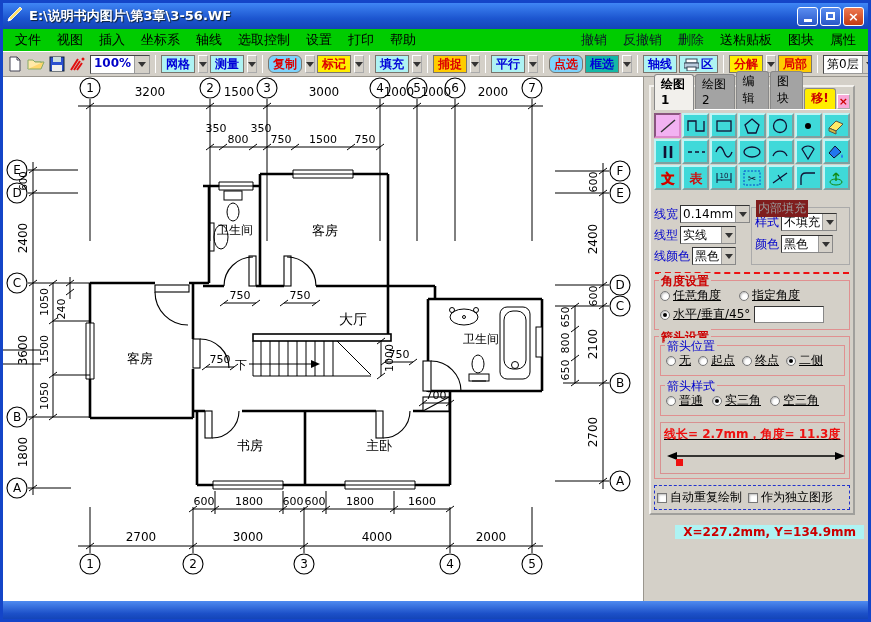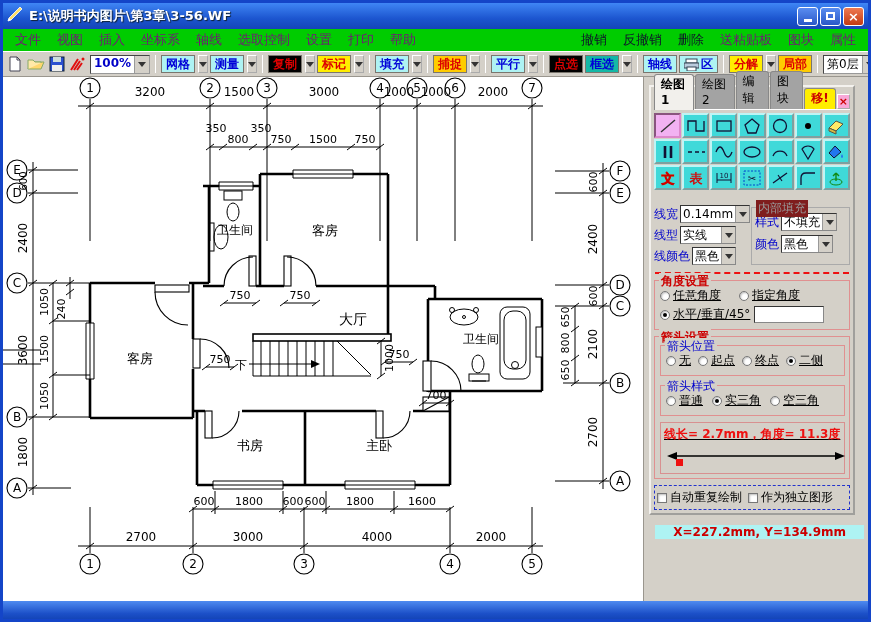--- a/index.html
+++ b/index.html
@@ -11,32 +11,32 @@
     display:flex;align-items:center;padding:0 4px;color:#fff;flex:0 0 auto;}
   .ttext{font-size:13px;font-weight:bold;margin-left:5px;flex:1;white-space:nowrap;text-shadow:1px 1px 1px #123;}
   .wbtns{display:flex;gap:2px;}
   .wb{width:21px;height:19px;border:1px solid #fff;border-radius:3px;display:flex;align-items:center;justify-content:center;
       background:linear-gradient(180deg,#5a8df0,#2a57c8);color:#fff;font-size:11px;line-height:1;}
   .wb.close{background:linear-gradient(180deg,#ef7a52,#c33a12);font-size:13px;font-weight:bold;}
   .minglyph{width:8px;height:3px;background:#fff;margin-top:8px;}
   .maxglyph{width:9px;height:8px;border:2px solid #fff;}
   
   .menubar{height:22px;background:#00cc00;display:flex;align-items:center;font-size:13px;padding:0 4px;flex:0 0 auto;}
-  .mi{padding:0 8px;color:#701a75;white-space:nowrap;cursor:default;}
+  .mi{padding:0 8px;color:#000000;white-space:nowrap;cursor:default;}
   .mi.dim{color:#0f172a;}
   .msp{flex:1;}
   
   .toolbar{height:26px;background:#d4d0c8;border-top:1px solid #fff;border-bottom:1px solid #9a968e;
     display:flex;align-items:center;padding:0 3px;gap:2px;font-size:12px;flex:0 0 auto;white-space:nowrap;}
   .tbico{width:22px;height:20px;display:flex;align-items:center;justify-content:center;border:1px solid transparent;}
   .sep{width:1px;height:18px;background:#9a968e;border-right:1px solid #fff;margin:0 3px;}
   .cbtn{height:18px;display:inline-flex;align-items:center;padding:0 4px;border:1px solid #7a766e;font-weight:bold;}
   .cyan{background:#aef3f3;color:#0000d8;}
   .yel{background:#ffee00;color:#dd0000;}
-  .ora{background:#000000;color:#dd0000;}
+  .ora{background:#7dd3fc;color:#dd0000;border-radius:6px;}
   .gold{background:#ffcc00;color:#dd0000;}
   .yelblue{background:#14b8a6;color:#0000d8;}
   .drop{width:13px;height:18px;background:#d4d0c8;border:1px outset #fff;display:inline-flex;align-items:center;justify-content:center;margin-left:1px;}
   .drop:after{content:"";border:4px solid transparent;border-top:5px solid #333;margin-top:4px;}
   .combo{height:19px;background:#fff;border:1px inset #999;display:inline-flex;font-size:12px;}
   .combo .val{padding:0 3px;color:#0000c8;font-weight:bold;min-width:34px;}
   .combo .arr{width:15px;height:100%;background:#d4d0c8;border-left:1px solid #999;display:flex;align-items:center;justify-content:center;}
   .combo .arr:after{content:"";border:4px solid transparent;border-top:5px solid #333;margin-top:4px;}
   
   .main{flex:1;display:flex;background:#fff;min-height:0;}
@@ -72,21 +72,21 @@
   .rd{display:inline-flex;align-items:center;gap:3px;white-space:nowrap;}
   .rd i{width:10px;height:10px;border-radius:50%;background:#fff;border:1px solid #777;box-shadow:inset 1px 1px 2px #bbb;position:relative;flex:0 0 auto;}
   .rd.sel i:after{content:"";position:absolute;left:2px;top:2px;width:4px;height:4px;background:#000;border-radius:50%;}
   .cb{display:inline-flex;align-items:center;gap:3px;white-space:nowrap;}
   .cb i{width:10px;height:10px;background:#fff;border:1px solid #777;box-shadow:inset 1px 1px 2px #bbb;flex:0 0 auto;}
   .ainput{width:70px;height:17px;border:1px inset #888;background:#fff;}
   .preview{border:1px solid #d89090;margin-top:6px;padding:3px;height:52px;}
   .ptext{color:#ee1111;font-size:12px;font-weight:bold;white-space:nowrap;}
   .dashbox{border:1px dashed #2233cc;margin-top:6px;padding:3px 2px;display:flex;gap:6px;font-size:12px;}
   .coords{margin-top:10px;align-self:flex-end;background:#aef3f3;color:#cc0000;font-size:12px;font-weight:bold;
-     padding:0 18px;margin-right:0;white-space:nowrap;}
+     padding:0 8px;margin-right:0;white-space:nowrap;}
   
   .bottombar{height:18px;background:linear-gradient(180deg,#4f8bf0,#1c50c8 70%,#1445b8);flex:0 0 auto;}
   svg text{font-family:"DejaVu Sans","Liberation Sans",sans-serif;}
 </style>
 </head>
 <body>
 
 <div class="win">
 
   <div class="titlebar">

